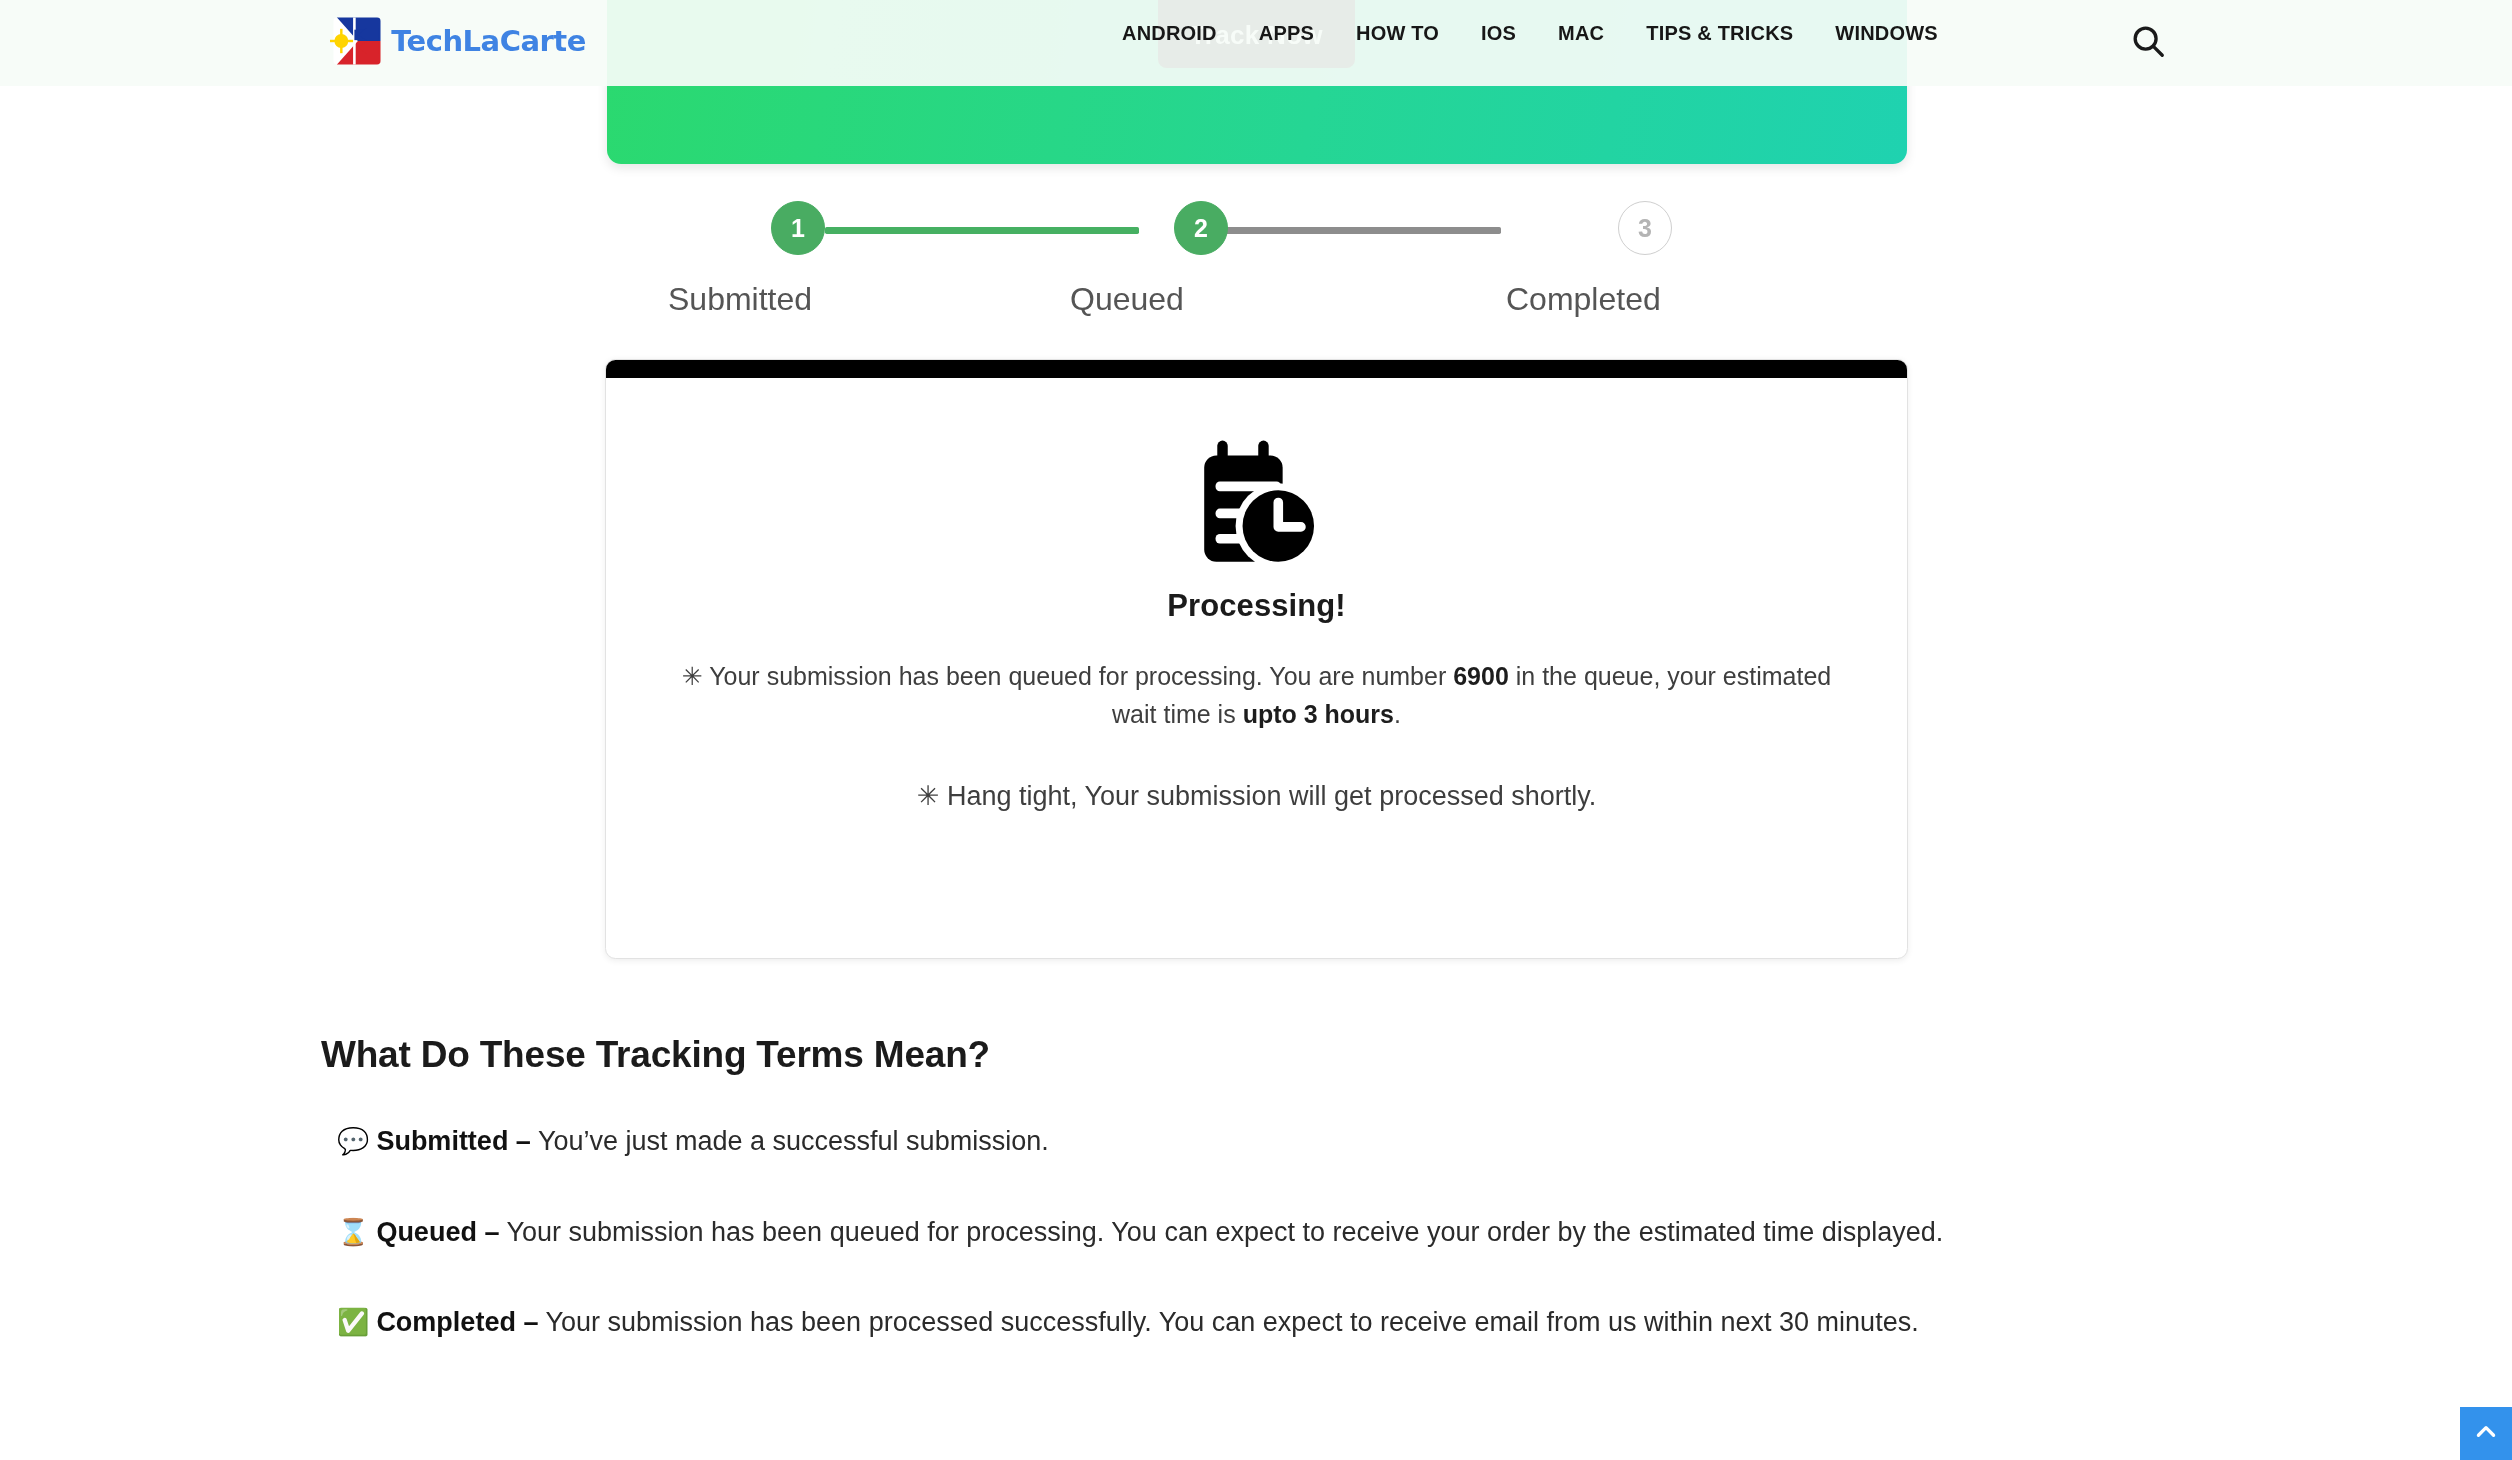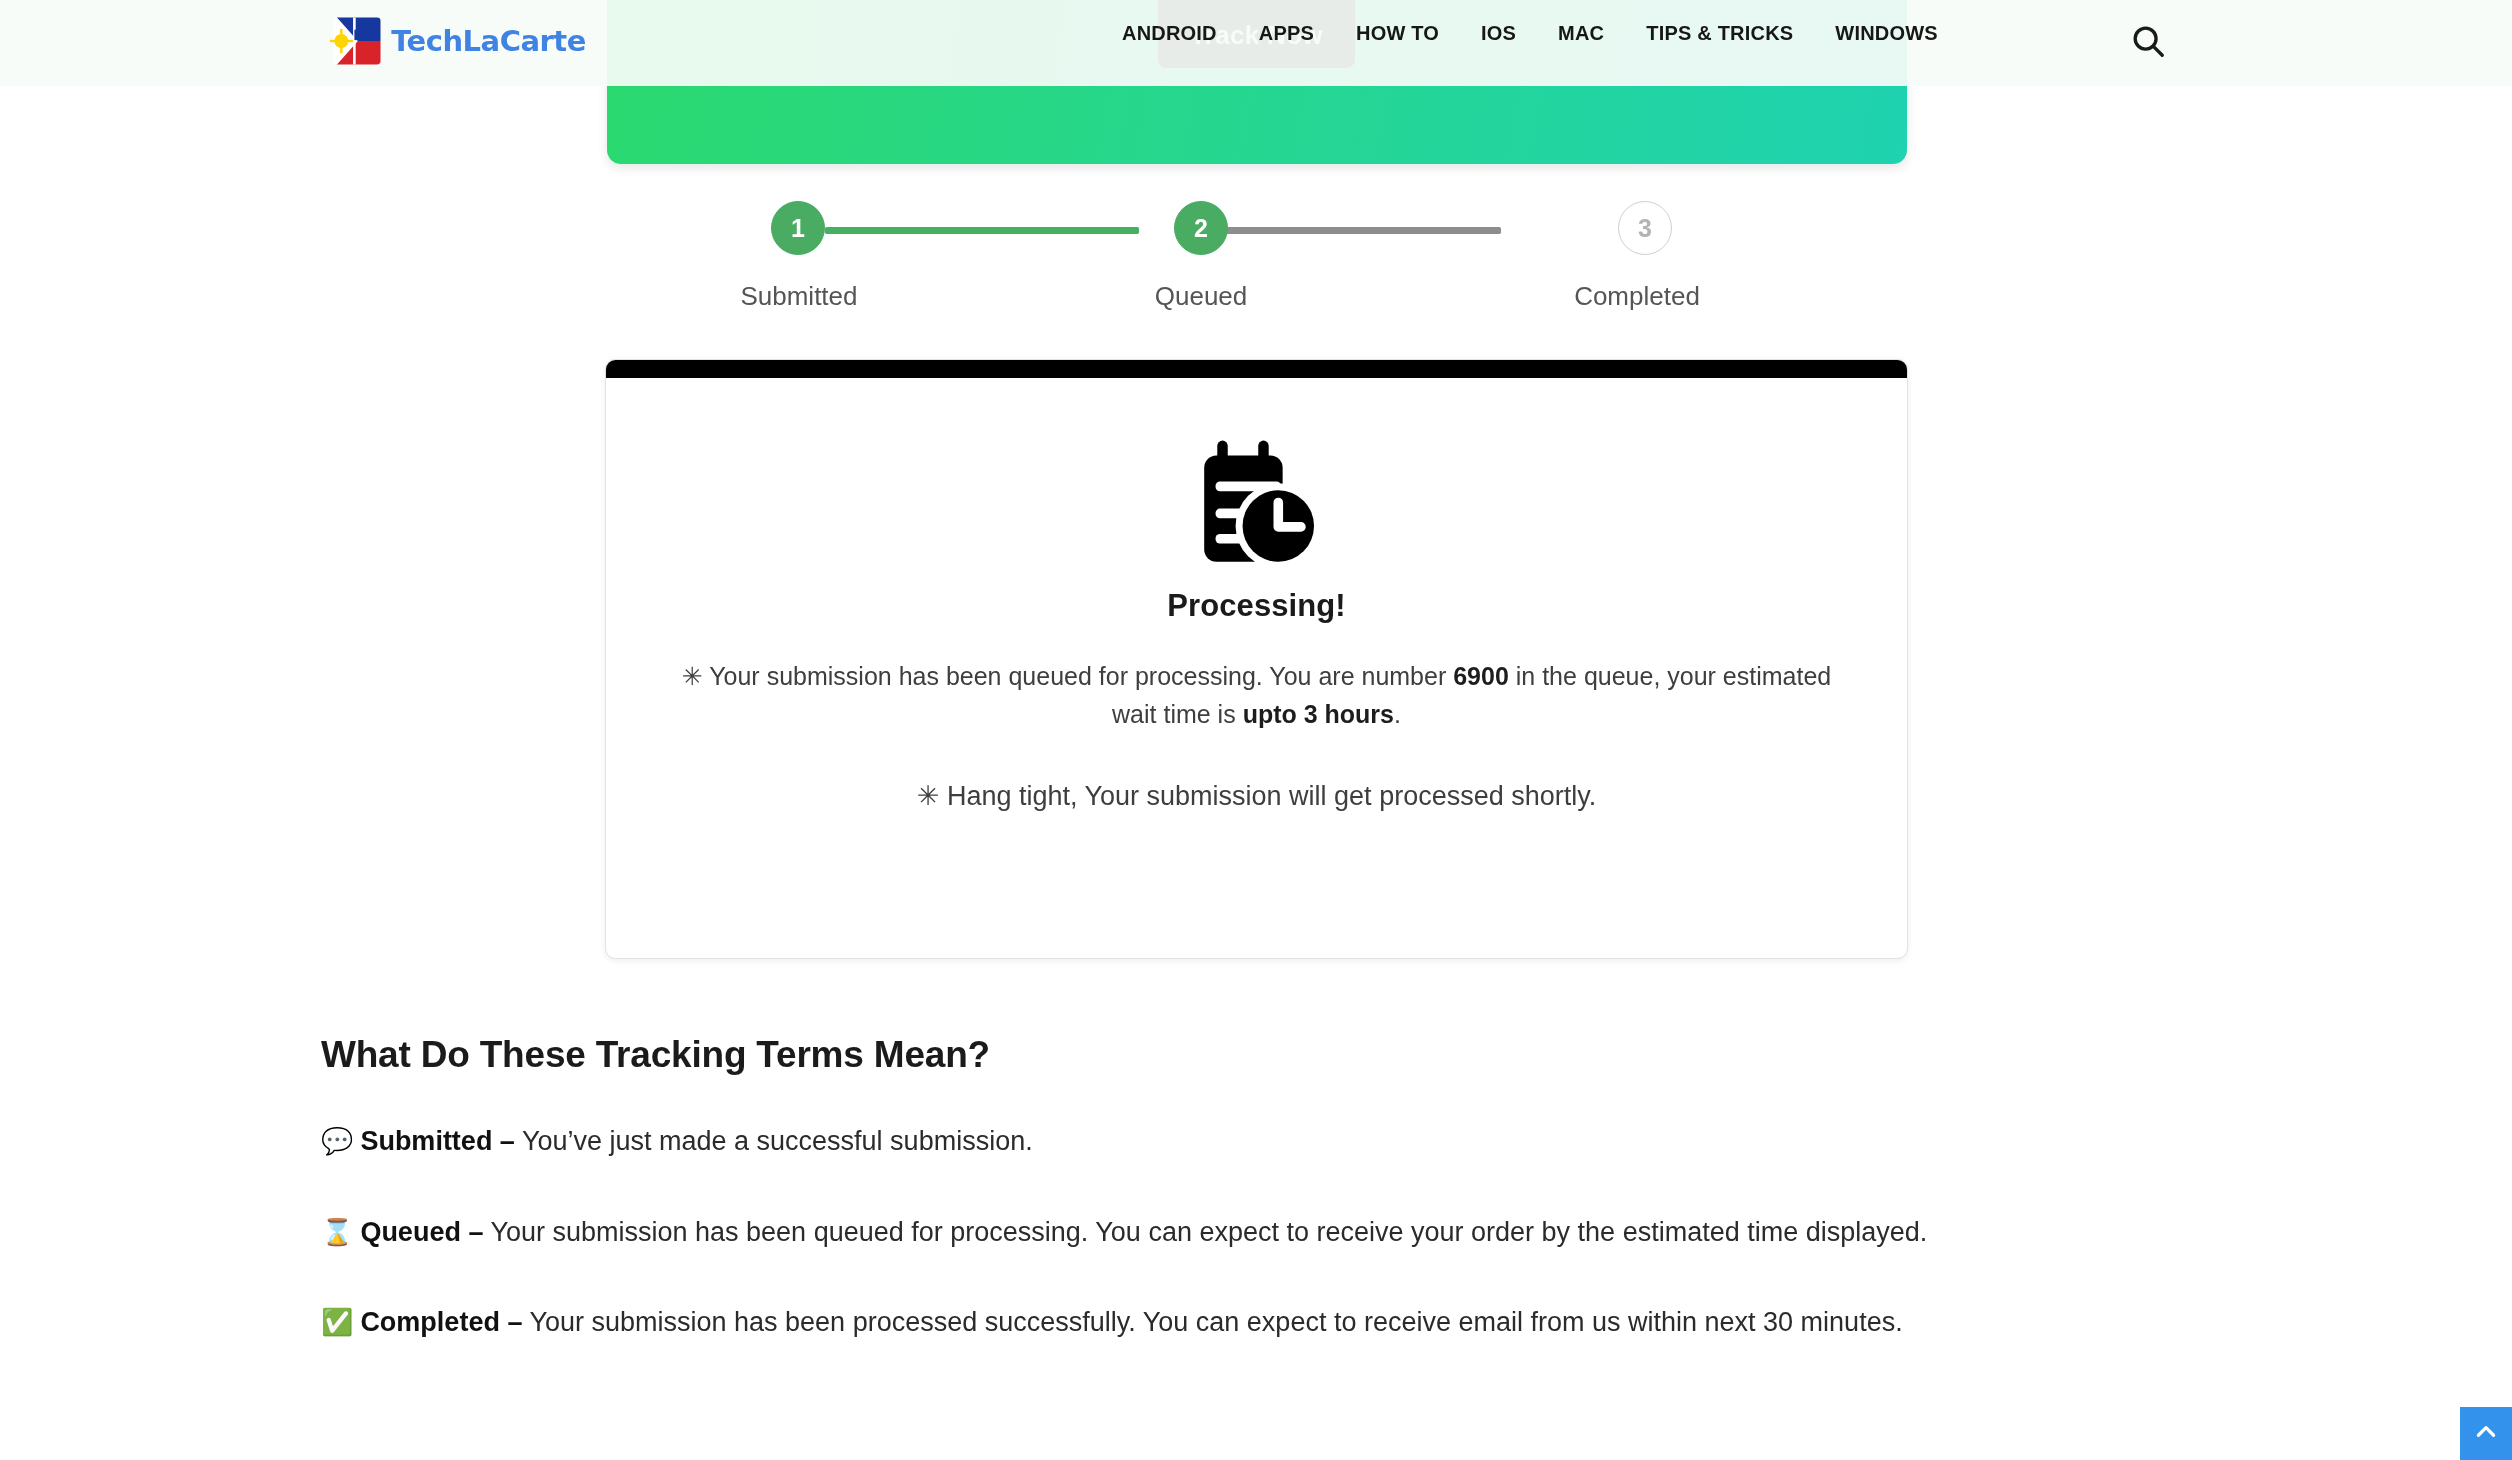--- a/index.html
+++ b/index.html
@@ -99,22 +99,22 @@
     font-size: 25px; font-weight: 700;
     cursor: default;
   }
   .step.active { background: #49ac62; color: #ffffff; border: 1.7px solid #49ac62; }
   .step.inactive { background: #ffffff; color: #b4b4b4; border: 1.7px solid #cfcfcf; }
   .step-1 { left: 38px; }
   .step-2 { left: 441px; }
   .step-3 { left: 885px; }
   .step-label {
     position: absolute; top: 80px;
-    font-size: 26px; color: #555555;
-    text-align: center; width: 262px;
+    font-size: 32px; color: #555555;
+    width: 262px;
     font-family: "Liberation Sans", sans-serif;
   }
   .lbl-1 { left: -65px; }
   .lbl-2 { left: 337px; }
   .lbl-3 { left: 773px; }
 
   
   .status-card {
     position: absolute;
     left: 605px; top: 359px;
@@ -153,21 +153,21 @@
     left: 321px; top: 1034px;
     width: 1871px;
     z-index: 2;
   }
   .terms-heading {
     font-size: 37px; font-weight: 700; color: #1b1b1b;
     margin: 0 0 44px 0; letter-spacing: -0.2px;
   }
   .term-row {
     font-size: 27px; color: #2b2b2b; line-height: 1.62;
-    margin: 0 0 47px 0;
+    margin: 0 0 47px 16px;
   }
   .term-row:last-child { margin-bottom: 0; }
   .term-emoji {
     font-family: "DejaVu Sans", sans-serif;
     font-size: 26px;
     margin-right: 7px;
   }
   .term-name { font-weight: 700; color: #111111; }
 
   

